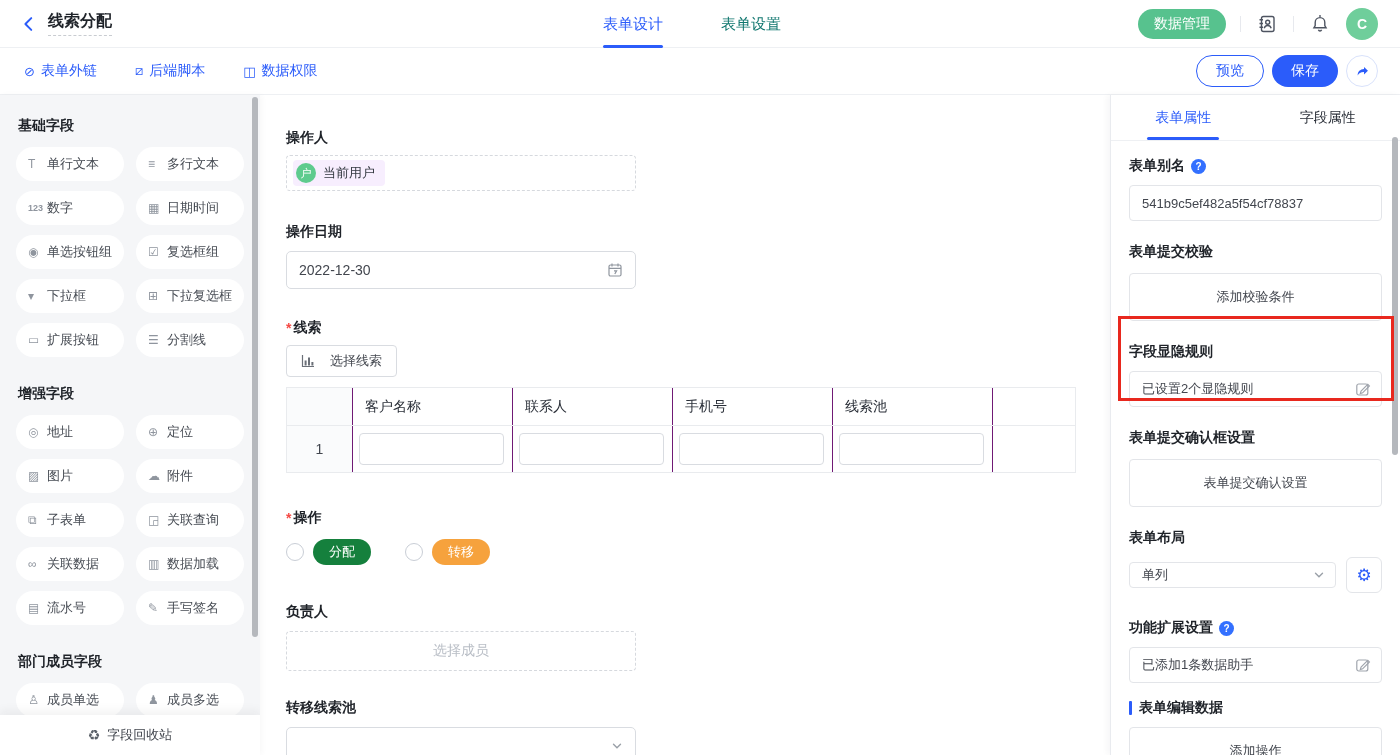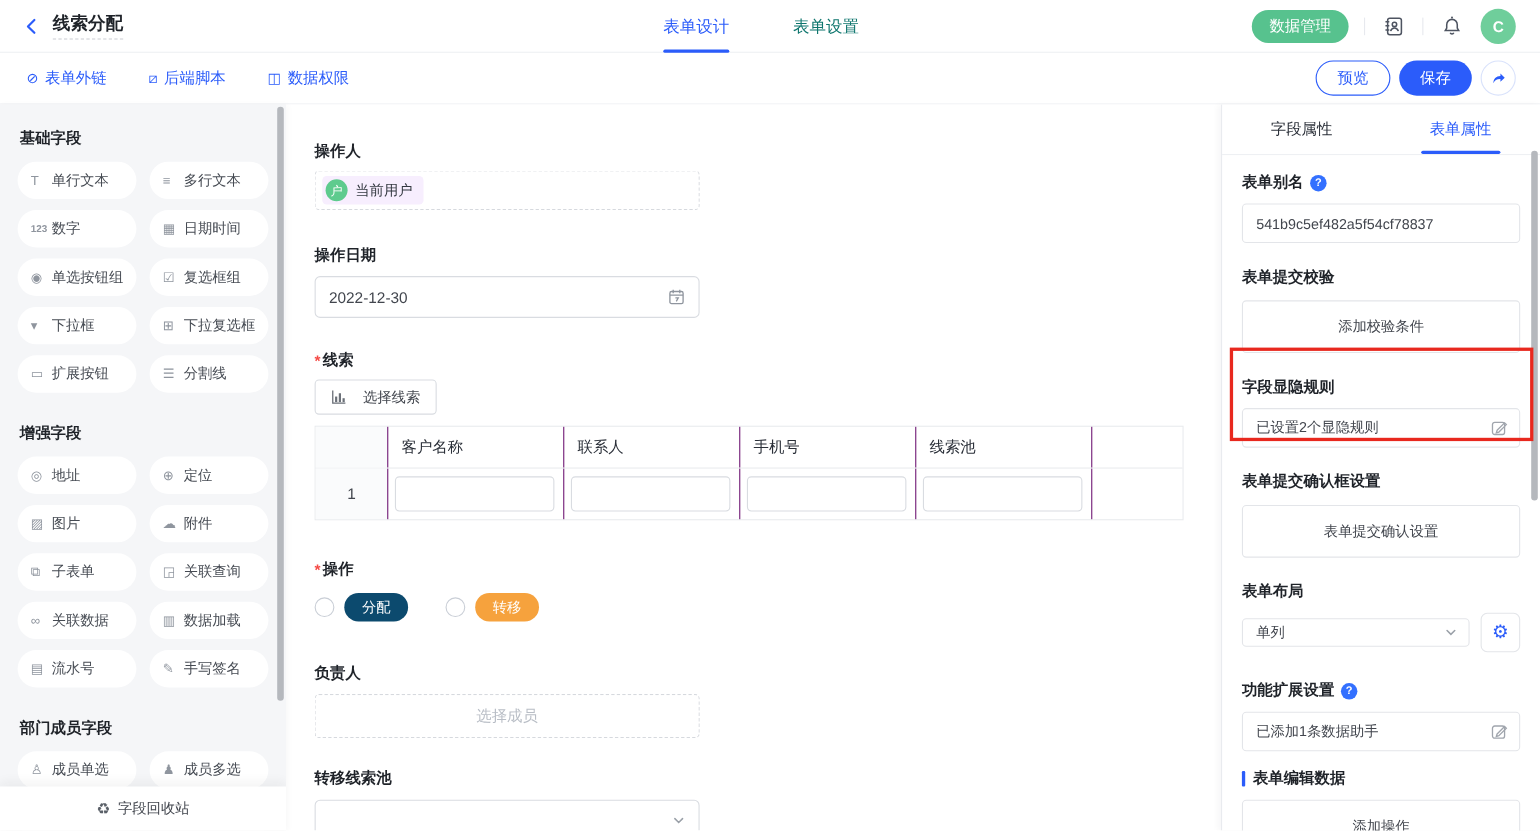--- a/index.html
+++ b/index.html
@@ -69,21 +69,21 @@
   .c-idx { width:66px; background:#fafbfc; justify-content:center; padding-left:0; color:#42464e; }
   .c-d { width:160px; }
   .c-end { flex:1; }
   .tbody { height:46px; }
   .cell-input { margin:6px 8px 6px 6px; height:32px; flex:1; border:1px solid #d9dce1; border-radius:4px; background:#fff; }
   
   .opt-row { display:flex; align-items:center; gap:34px; margin-top:12px; }
   .opt { display:flex; align-items:center; gap:9px; cursor:pointer; }
   .radio { width:18px; height:18px; border-radius:50%; border:1px solid #c9ced6; background:#fff; }
   .opt-tag { height:26px; padding:0 16px; border-radius:13px; color:#fff; font-size:13px; display:flex; align-items:center; }
-  .tag-purple { background:#0c4a6e; }
+  .tag-purple { background:#15803d; }
   .tag-orange { background:#f6a23d; }
   .owner-box { width:350px; height:40px; margin-top:10px; display:flex; align-items:center; justify-content:center; font-size:14px; color:#b9bec6; }
   .select-box { width:350px; height:38px; margin-top:10px; border:1px solid #d9dce1; border-radius:5px; display:flex; align-items:center; justify-content:flex-end; padding:0 12px; background:#fff; cursor:pointer; }
 
   
   .panel { position:relative; width:290px; background:#fff; border-left:1px solid #e9ebef; box-shadow:-3px 0 6px rgba(31,35,41,.04); }
   .ptabs { height:46px; display:flex; border-bottom:1px solid #eef0f3; }
   .ptab { position:relative; flex:1; display:flex; align-items:center; justify-content:center; font-size:14px; color:#2a2f38; cursor:pointer; }
   .ptab.active { color:#2b5cfa; font-weight:500; }
   .ptab.active::after { content:""; position:absolute; bottom:0; left:50%; transform:translateX(-50%); width:72px; height:3px; background:#2b5cfa; border-radius:2px; }
@@ -378,22 +378,22 @@
           <svg width="12" height="12" viewBox="0 0 12 12">
               <path d="M2.5 4.2 6 7.7l3.5-3.5" fill="none" stroke="#9aa0a8" stroke-width="1.4" stroke-linecap="round"></path>
             </svg>
         </div>
       </div>
 
     </main>
 
     <aside class="panel">
       <div class="ptabs">
+        <div class="ptab active">表单属性</div>
         <div class="ptab">字段属性</div>
-        <div class="ptab active">表单属性</div>
       </div>
       <div class="pcontent">
 
         <div class="plabel">
             <span>表单别名</span>
             <span class="help">?</span>
           </div>
         <div class="pinput">541b9c5ef482a5f54cf78837</div>
 
         <div class="psec">

